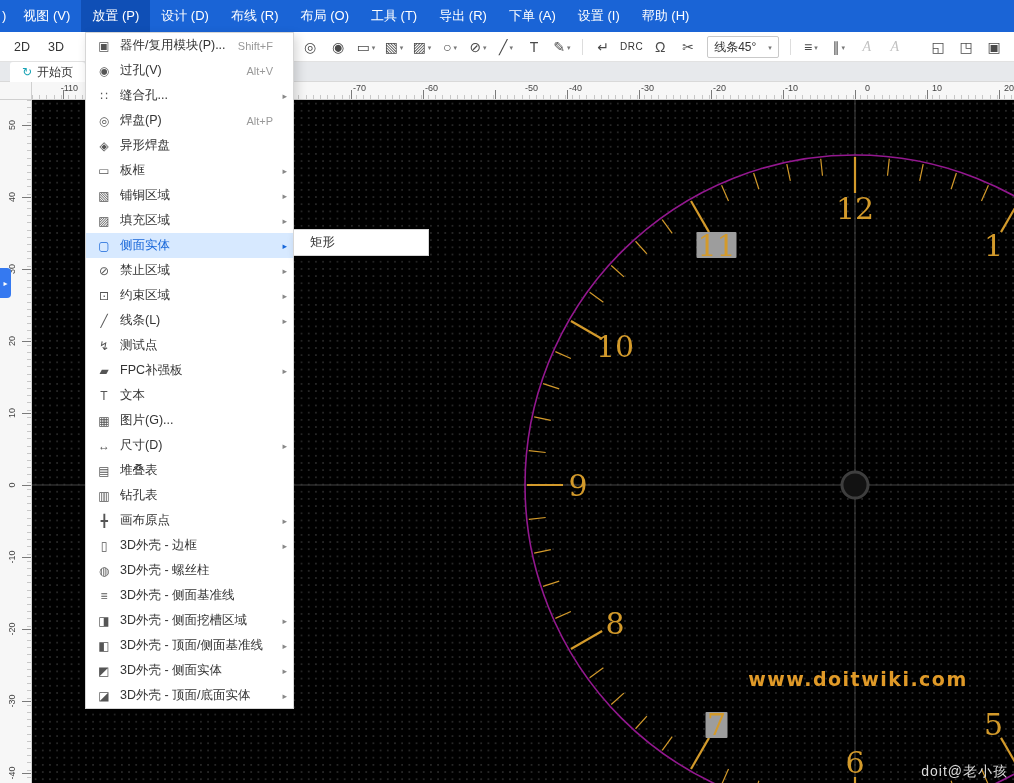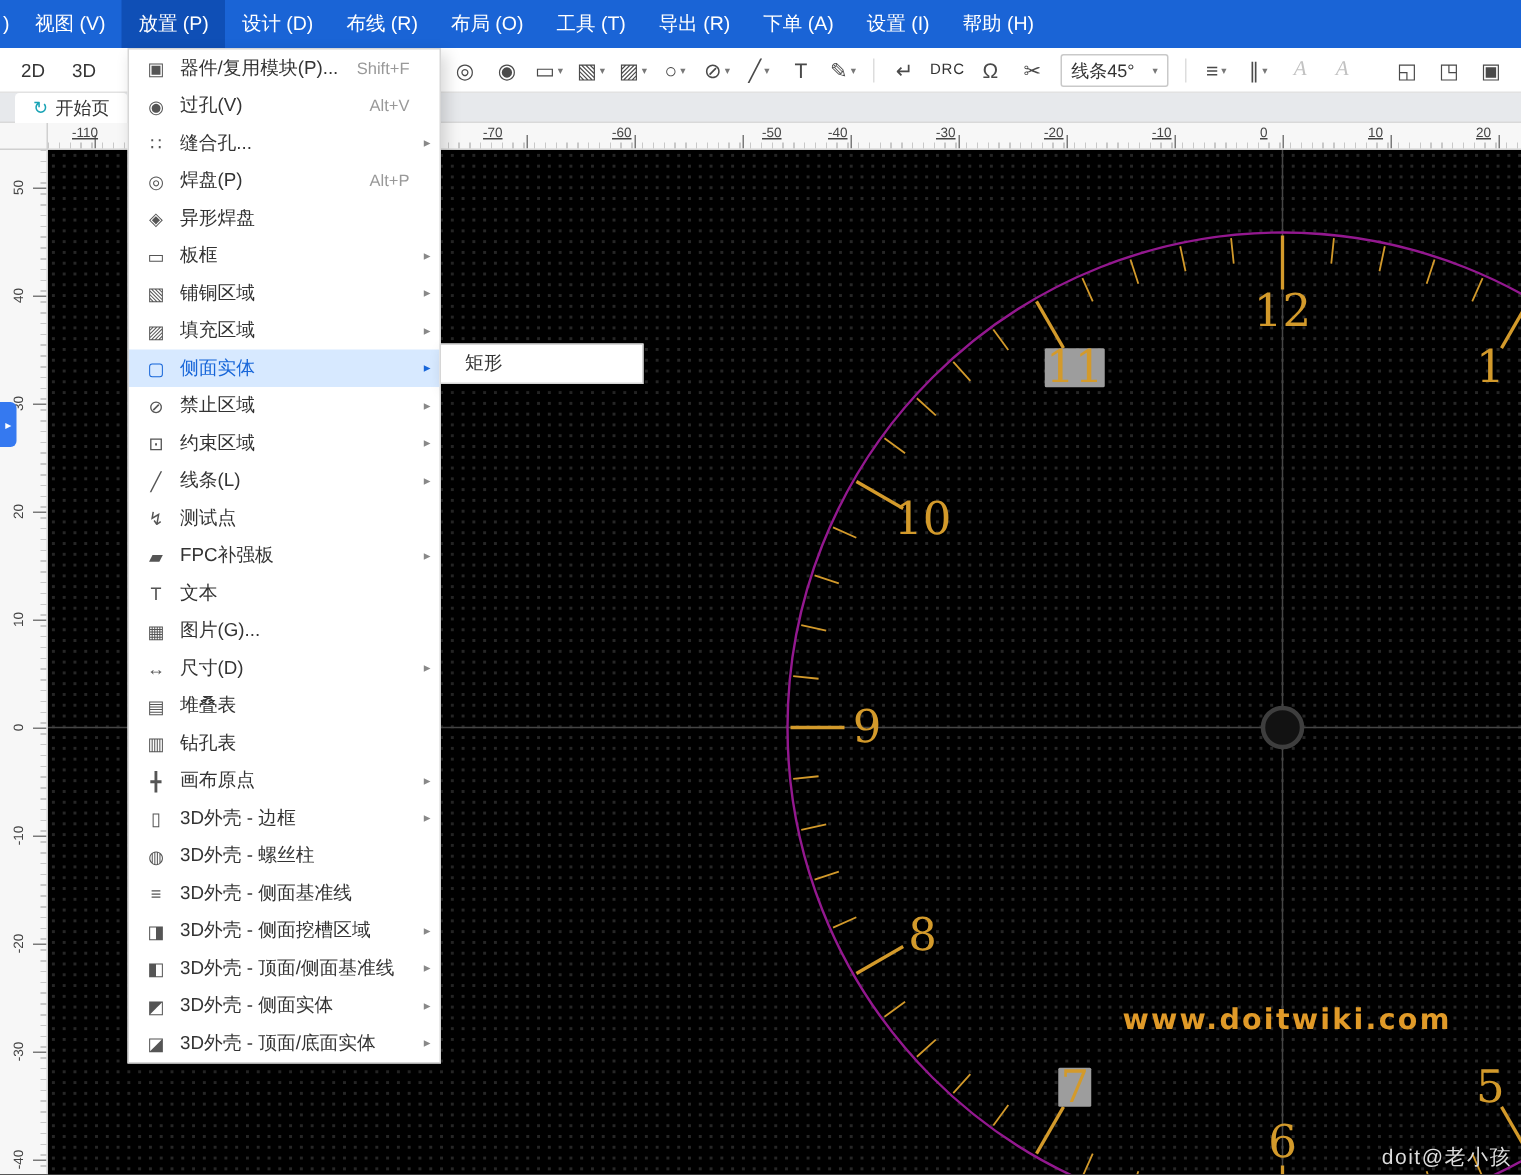--- a/index.html
+++ b/index.html
@@ -38,21 +38,21 @@
   .tab-icon{color:#19a3b5;font-size:12px;line-height:1;}
 
   
   .ruler-corner{position:absolute;left:0;top:82px;width:32px;height:18px;background:#f7f7f7;
                 border-right:1px solid #d0d0d0;border-bottom:1px solid #d0d0d0;box-sizing:border-box;z-index:4;}
   .ruler-top{position:absolute;left:32px;top:82px;right:0;height:18px;background-color:#f7f7f7;
              border-bottom:1px solid #d0d0d0;box-sizing:border-box;overflow:hidden;z-index:3;
              background-image:repeating-linear-gradient(to right,#c8c8c8 0 1px,transparent 1px 7.2px);
              background-size:100% 4px;background-repeat:no-repeat;background-position:0 13px;}
   .rt-tick{position:absolute;bottom:0;width:1px;height:9px;background:#7a7a7a;}
-  .rt-label{position:absolute;top:1px;font-size:9px;color:#444;width:30px;text-align:left;text-decoration:underline;}
+  .rt-label{position:absolute;top:1px;font-size:9px;color:#444;width:30px;text-align:right;}
   .ruler-left{position:absolute;left:0;top:100px;width:32px;bottom:0;background-color:#f7f7f7;
               border-right:1px solid #d0d0d0;box-sizing:border-box;overflow:hidden;z-index:3;
               background-image:repeating-linear-gradient(to bottom,#c8c8c8 0 1px,transparent 1px 7.2px);
               background-size:4px 100%;background-repeat:no-repeat;background-position:27px 0;}
   .rl-tick{position:absolute;right:0;height:1px;width:9px;background:#7a7a7a;}
   .rl-label{position:absolute;left:2px;width:20px;height:18px;line-height:18px;font-size:9px;color:#444;
             text-align:center;transform:rotate(-90deg);transform-origin:center;}
 
   
   .canvas{position:absolute;left:32px;top:100px;right:0;bottom:0;background-color:#000;
@@ -198,21 +198,21 @@
   <div class="ruler-top" id="rulerTop">
       <div class="rt-tick" style="left: 31px;"></div>
       <div class="rt-label" style="left: 16px;">-110</div>
       <div class="rt-tick" style="left: 103px;"></div>
       <div class="rt-label" style="left: 88px;">-100</div>
       <div class="rt-tick" style="left: 175px;"></div>
       <div class="rt-label" style="left: 160px;">-90</div>
       <div class="rt-tick" style="left: 247px;"></div>
       <div class="rt-label" style="left: 232px;">-80</div>
       <div class="rt-tick" style="left: 319px;"></div>
-      <div class="rt-label" style="left: 290px;">-70</div>
+      <div class="rt-label" style="left: 304px;">-70</div>
       <div class="rt-tick" style="left: 391px;"></div>
       <div class="rt-label" style="left: 376px;">-60</div>
       <div class="rt-tick" style="left: 463px;"></div>
       <div class="rt-label" style="left: 476px;">-50</div>
       <div class="rt-tick" style="left: 535px;"></div>
       <div class="rt-label" style="left: 520px;">-40</div>
       <div class="rt-tick" style="left: 607px;"></div>
       <div class="rt-label" style="left: 592px;">-30</div>
       <div class="rt-tick" style="left: 679px;"></div>
       <div class="rt-label" style="left: 664px;">-20</div>

